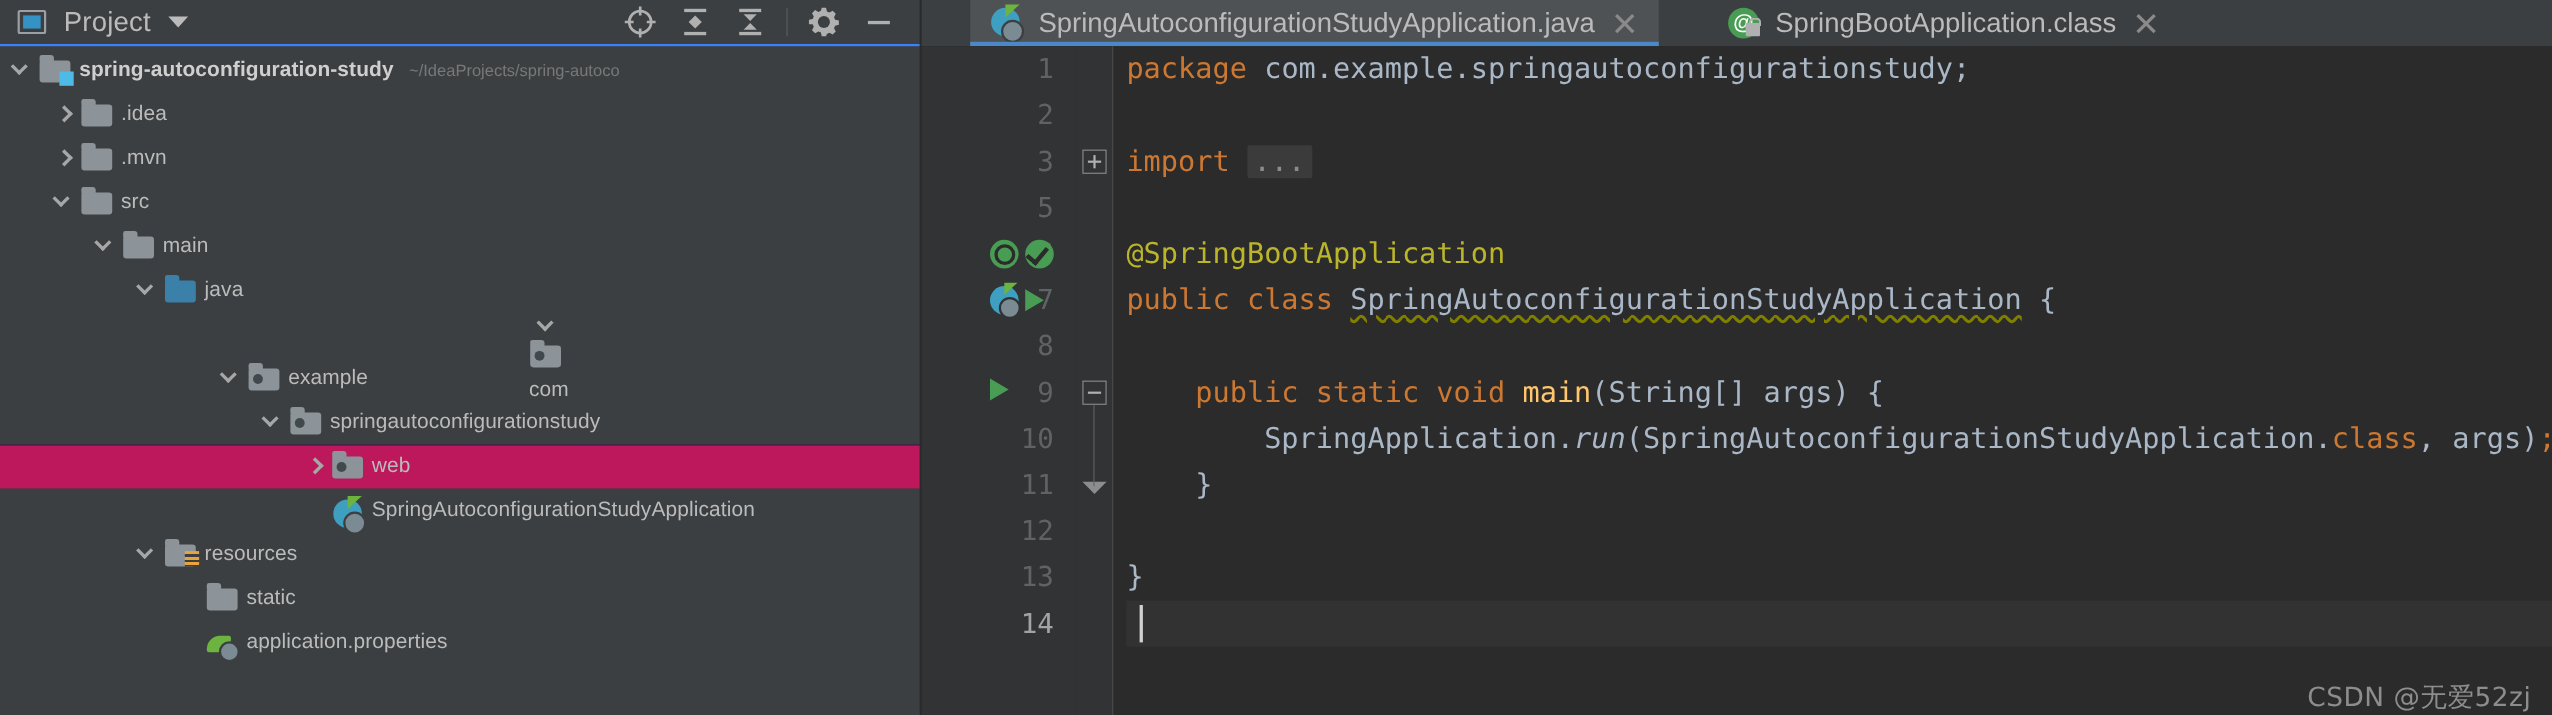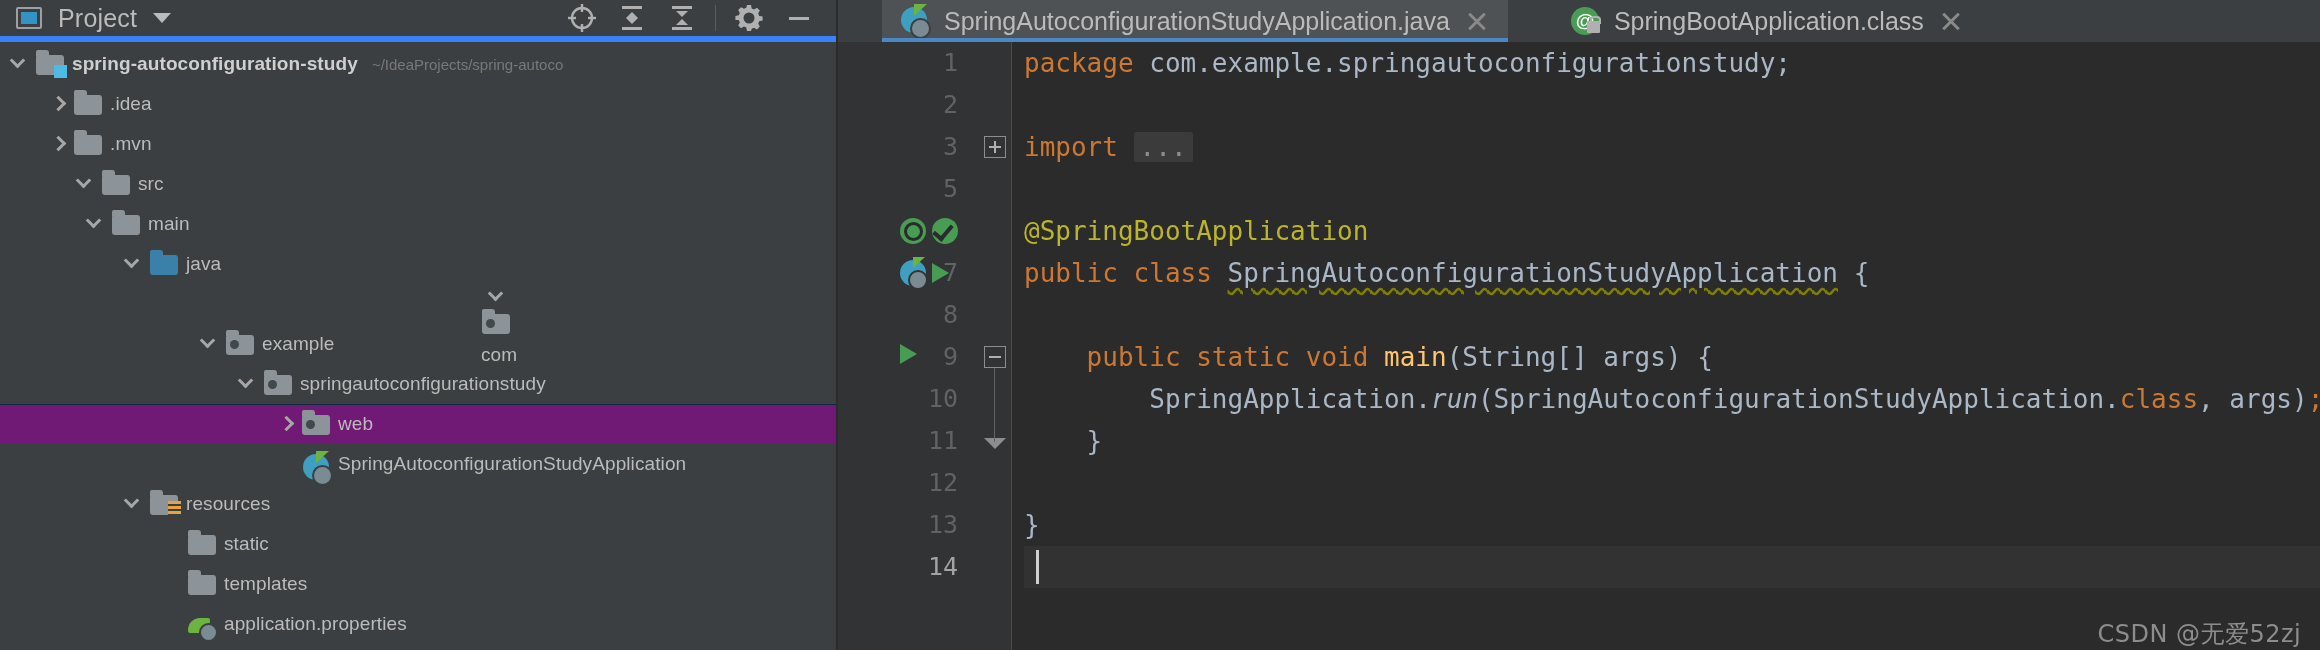--- a/index.html
+++ b/index.html
@@ -16,21 +16,21 @@
     width: 838px; height: 650px;
     background: #3c3f41;
     display: flex; flex-direction: column;
     flex: 0 0 838px;
     position: relative;
   }
   #sidebar-header {
     height: 42px; flex: 0 0 42px;
     background: #3c3f41;
     display: flex; align-items: center;
-    border-bottom: 6px solid #3b82f6;
+    border-bottom: 2px solid #3b82f6;
     padding-left: 16px;
   }
   .proj-win-icon {
     width: 26px; height: 22px;
     border: 2px solid #9aa0a6;
     border-radius: 2px;
     display: flex; align-items: center; justify-content: center;
     flex: 0 0 auto;
   }
   .proj-win-icon i {
@@ -63,21 +63,21 @@
     flex: 1 1 auto; overflow: hidden;
     padding-top: 2px;
     position: relative;
   }
   .row {
     height: 40px;
     display: flex; align-items: center;
     white-space: nowrap;
     position: relative;
   }
-  .row.selected { background: #701a75; }
+  .row.selected { background: #be185d; }
   .row.selected::after {
     content:""; position:absolute; left:0; right:0; top:0; height:1px;
     background:#0d2a42;
   }
   .arrow {
     width: 26px; height: 26px; flex: 0 0 26px;
     position: relative;
   }
   .arrow.none { visibility: hidden; }
   .arrow i {
@@ -416,21 +416,21 @@
         </div>
         <div class="row" style="padding-left: 46px;">
           <span class="arrow right">
             <i></i>
           </span>
           <span class="ico">
             <span class="folder"></span>
           </span>
           <span class="label">.mvn</span>
         </div>
-        <div class="row" style="padding-left: 46px; margin-left: 28px;">
+        <div class="row" style="padding-left: 46px;">
           <span class="arrow down">
             <i></i>
           </span>
           <span class="ico">
             <span class="folder"></span>
           </span>
           <span class="label">src</span>
         </div>
         <div class="row" style="padding-left: 84px;">
           <span class="arrow down">
@@ -506,27 +506,20 @@
             <span class="resbadge"></span>
           </span>
           <span class="label">resources</span>
         </div>
         <div class="row" style="padding-left: 160px;">
           <span class="arrow none"></span>
           <span class="ico">
             <span class="folder"></span>
           </span>
           <span class="label">static</span>
-        </div>
-        <div class="row" style="padding-left: 160px;">
-          <span class="arrow none"></span>
-          <span class="ico">
-            <span class="folder"></span>
-          </span>
-          <span class="label">templates</span>
         </div>
         <div class="row" style="padding-left: 160px;">
           <span class="arrow none"></span>
           <span class="ico">
             <span class="leafprop"></span>
           </span>
           <span class="label">application.properties</span>
         </div>
       </div>
     <div id="sidebar-resize"></div>

